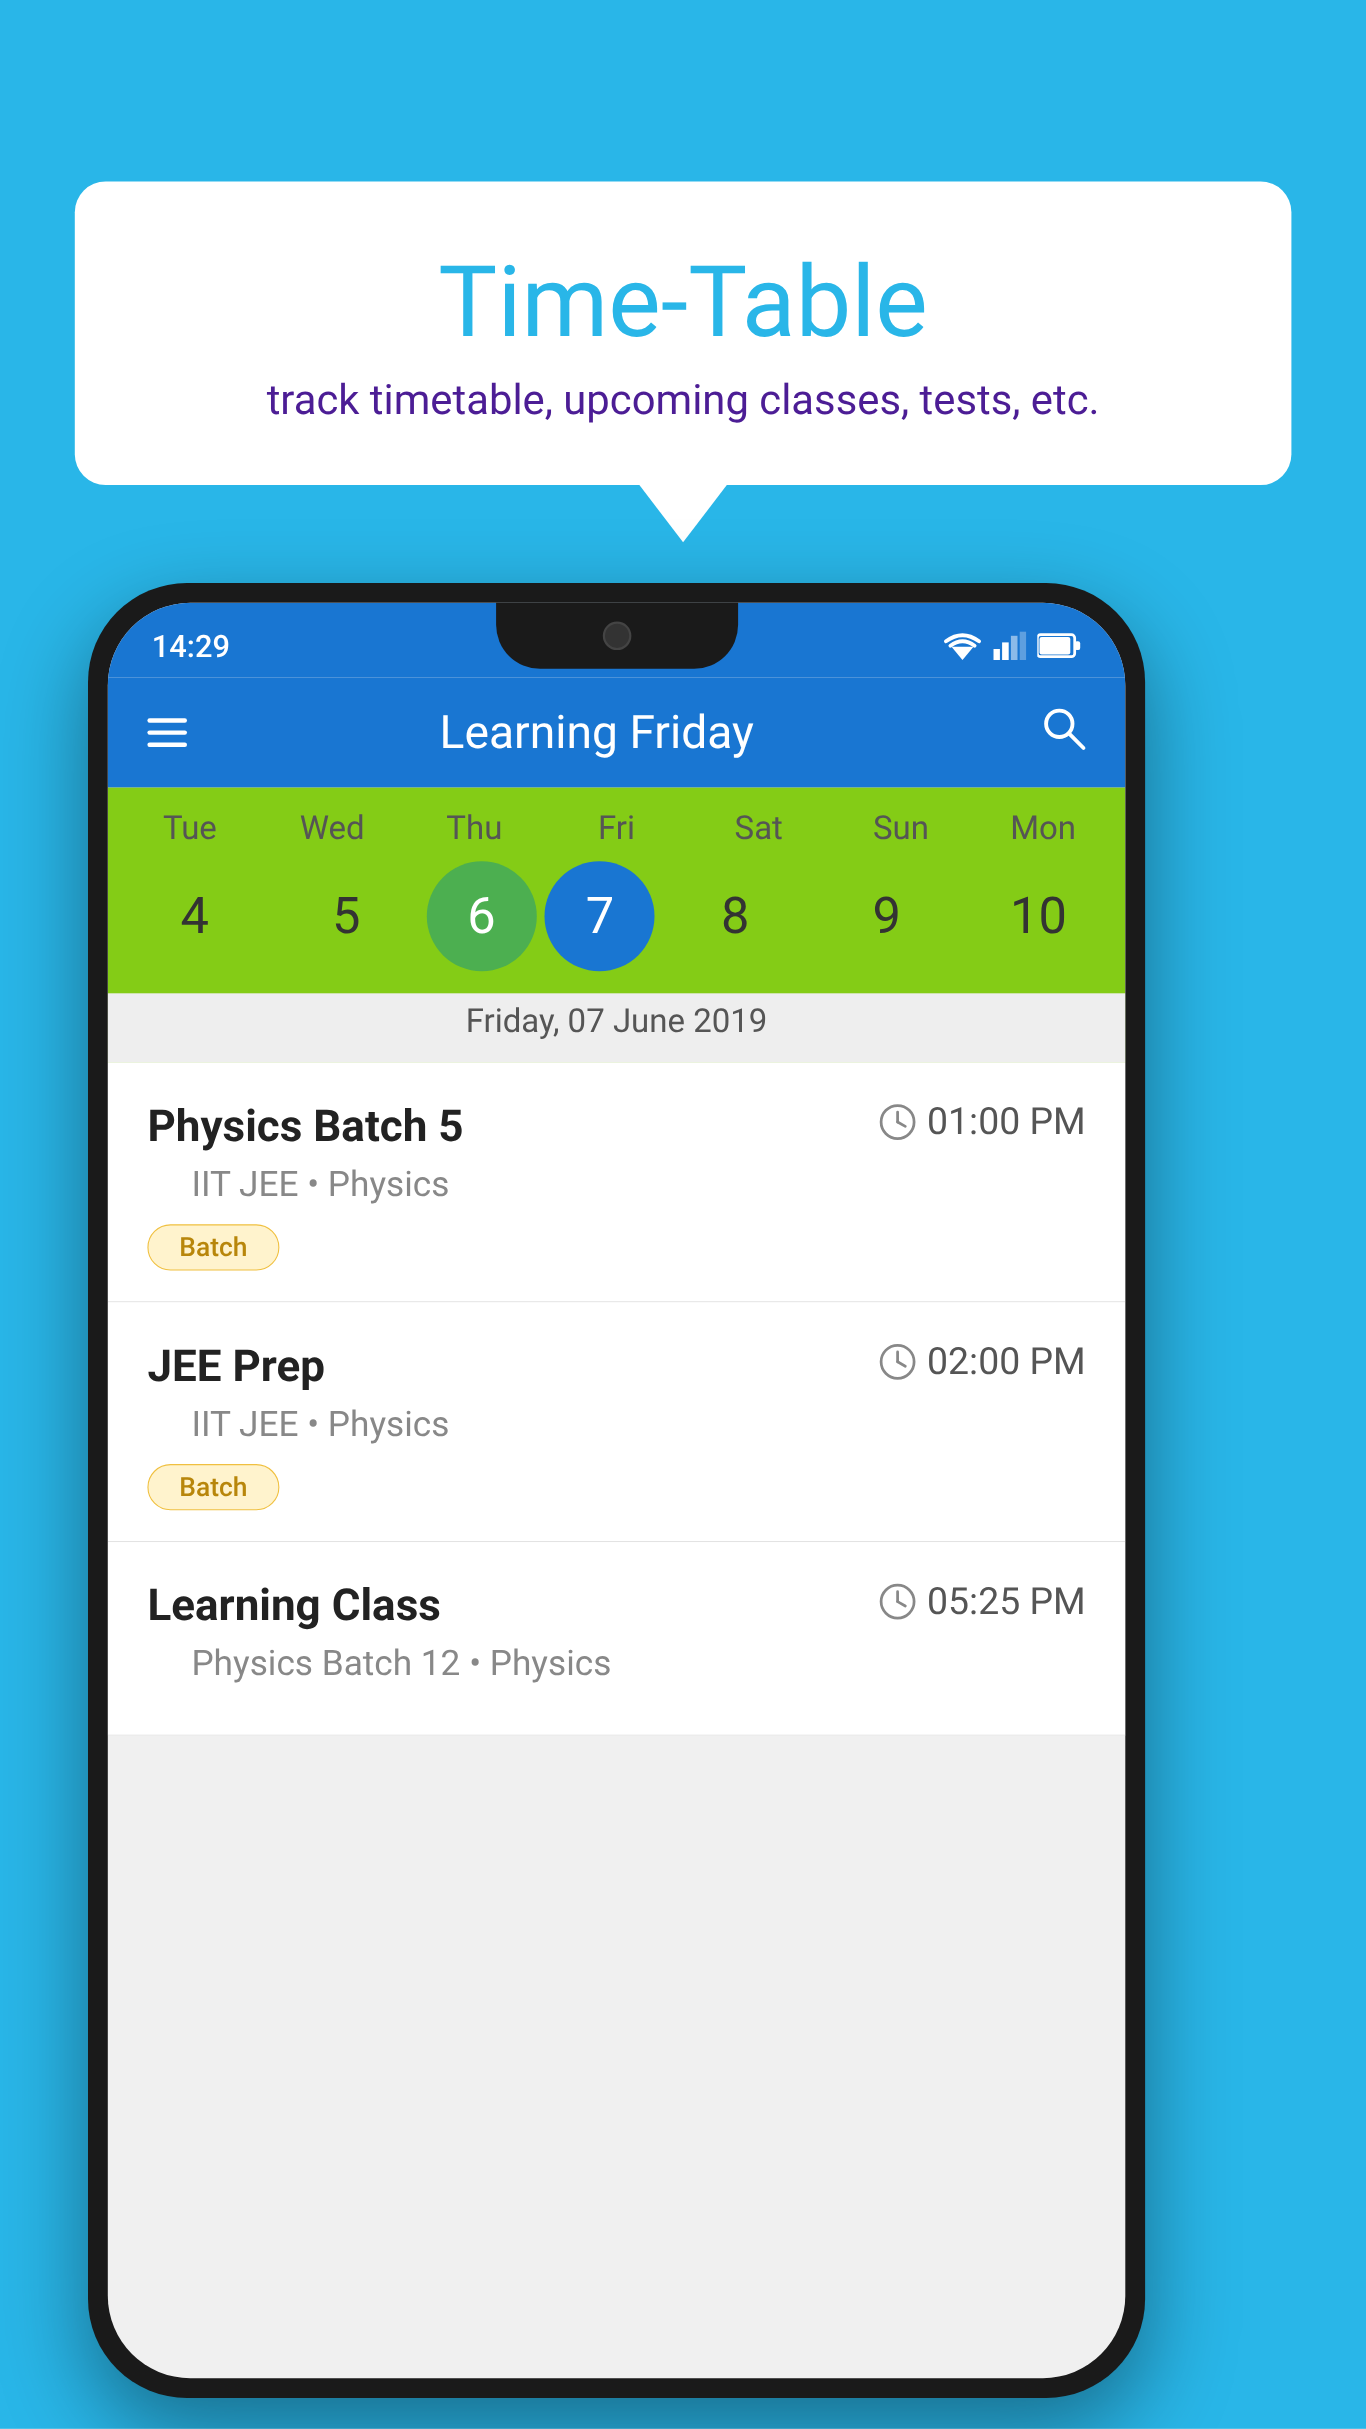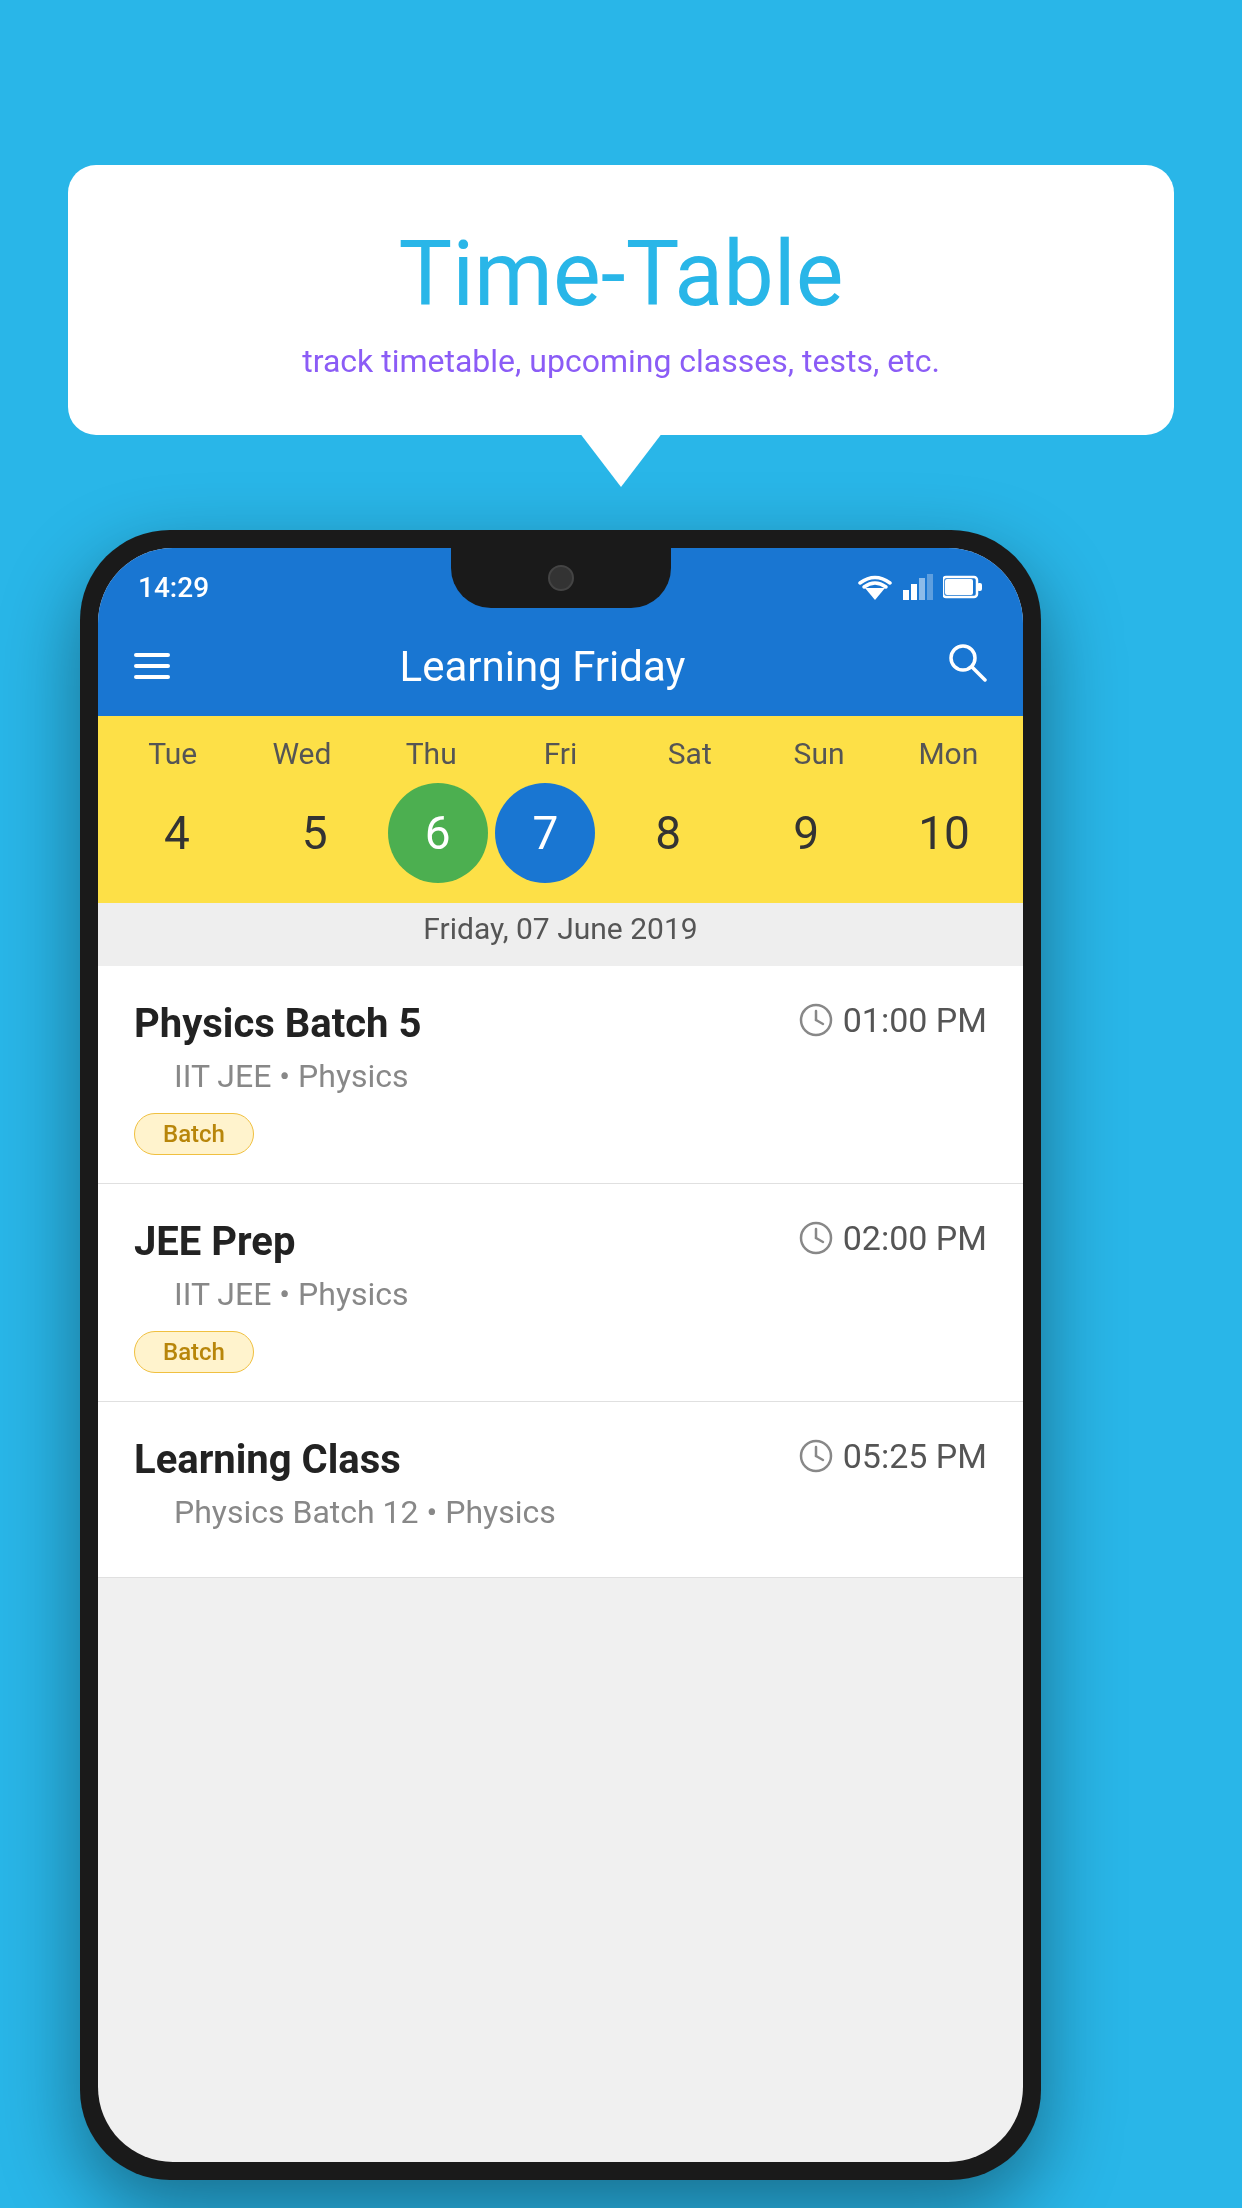--- a/index.html
+++ b/index.html
@@ -40,22 +40,22 @@
 
     .bubble-title {
       font-size: 90px;
       font-weight: 400;
       color: #29b6e8;
       line-height: 1.1;
       margin-bottom: 18px;
     }
 
     .bubble-subtitle {
-      font-size: 32px;
-      color: #8b5cf6;
+      font-size: 38px;
+      color: #4c1d95;
       font-weight: 400;
     }
 
     
     .phone-wrapper {
       position: absolute;
       top: 530px;
       left: 80px;
       width: 961px;
       height: 1650px;
@@ -166,21 +166,21 @@
     }
 
     .search-icon-btn {
       color: white;
       font-size: 40px;
       cursor: pointer;
     }
 
     
     .calendar-strip {
-      background: #fde047;
+      background: #84cc16;
       padding: 20px 0 0;
     }
 
     .day-headers {
       display: flex;
       justify-content: space-around;
       padding: 0 10px 12px;
     }
 
     .day-header {

